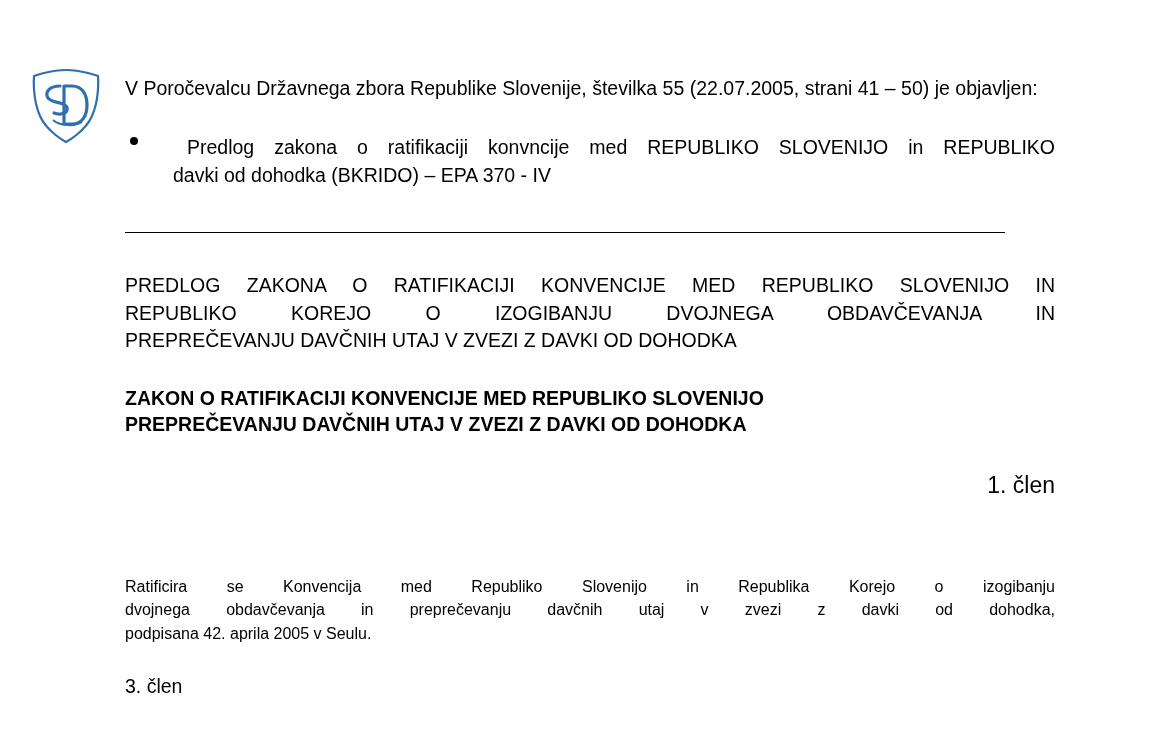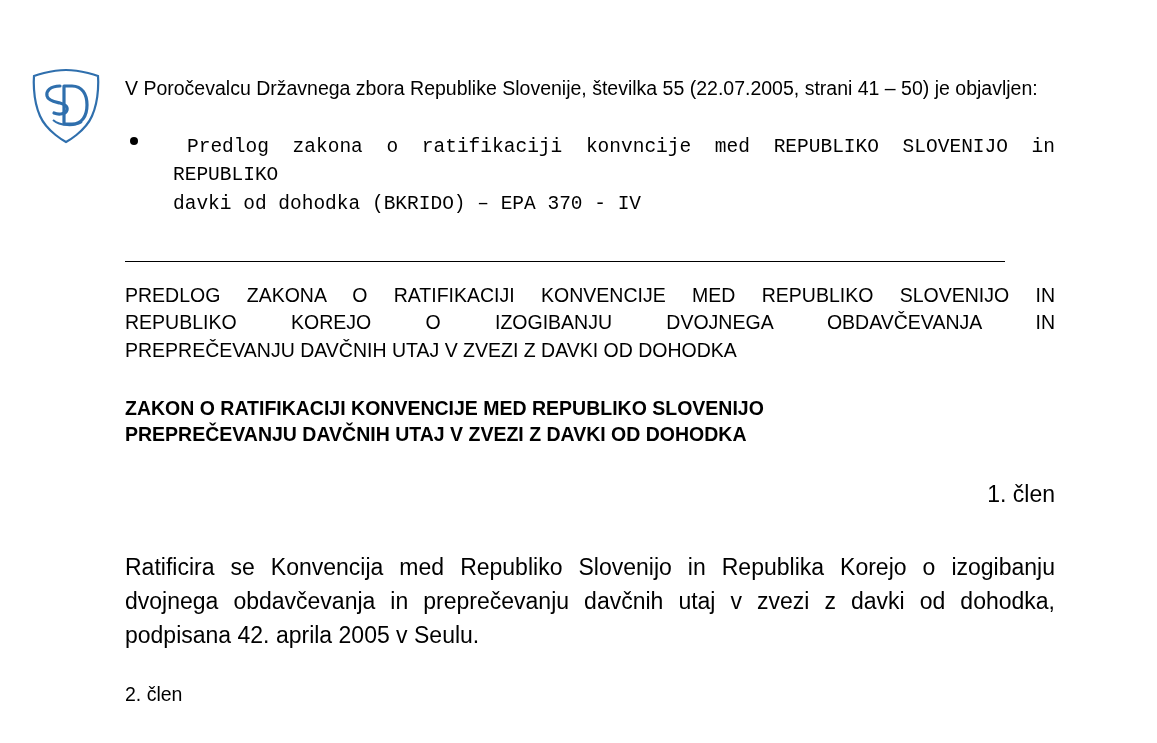--- a/index.html
+++ b/index.html
@@ -55,34 +55,33 @@
     height: 8px;
     border-radius: 50%;
     background: #000;
   }
   .bullet-text {
     font-size: 19.5px;
     line-height: 1.47;
     text-align: justify;
     text-justify: inter-word;
     text-indent: 14px;
-    font-family: Liberation Mono, monospace;
   }
   .bullet-text > .lastline {
     text-indent: 0;
   }
   .rule {
     margin-top: 42px;
     margin-left: 0px;
     width: 880px;
     height: 0;
     border-top: 1.4px solid #000;
   }
   .heading-justified {
-    margin-top: 20px;
+    margin-top: 39px;
     font-size: 19.5px;
     line-height: 1.42;
     width: 930px;
   }
   .heading-justified .jline {
     text-align: justify;
     text-align-last: justify;
     white-space: normal;
   }
   .heading-justified .jline.last {
@@ -96,22 +95,22 @@
     line-height: 1.35;
     width: 930px;
   }
   .clen {
     margin-top: 34px;
     text-align: right;
     font-size: 23px;
     width: 930px;
   }
   .para {
-    margin-top: 43px;
-    font-size: 23px;
+    margin-top: 76px;
+    font-size: 16px;
     line-height: 1.47;
     width: 930px;
   }
   .para .jline {
     text-align: justify;
     text-align-last: justify;
   }
   .para .jline.last {
     text-align-last: left;
   }
@@ -161,16 +160,16 @@
     </div>
 
     <div class="clen">1. člen</div>
 
     <div class="para">
       <div class="jline">Ratificira se Konvencija med Republiko Slovenijo in Republika Korejo o izogibanju</div>
       <div class="jline">dvojnega obdavčevanja in preprečevanju davčnih utaj v zvezi z davki od dohodka,</div>
       <div class="jline last">podpisana 42. aprila 2005 v Seulu.</div>
     </div>
 
-    <div class="clen2">2. člen</div>
+    <div class="clen2">3. člen</div>
 
   </div>
 </div>
 
 </body></html>

